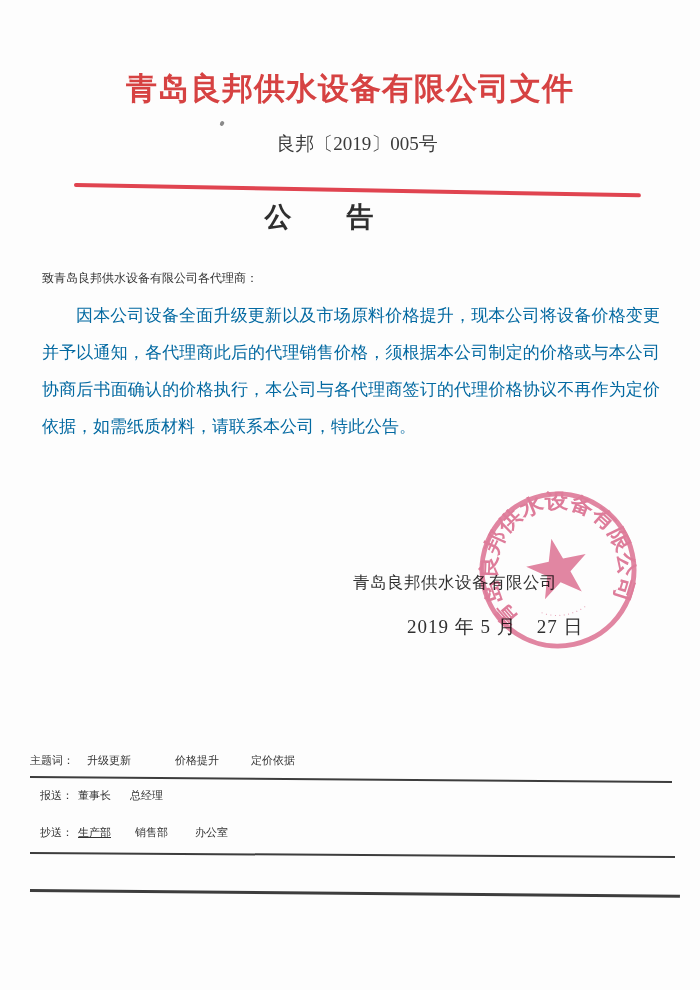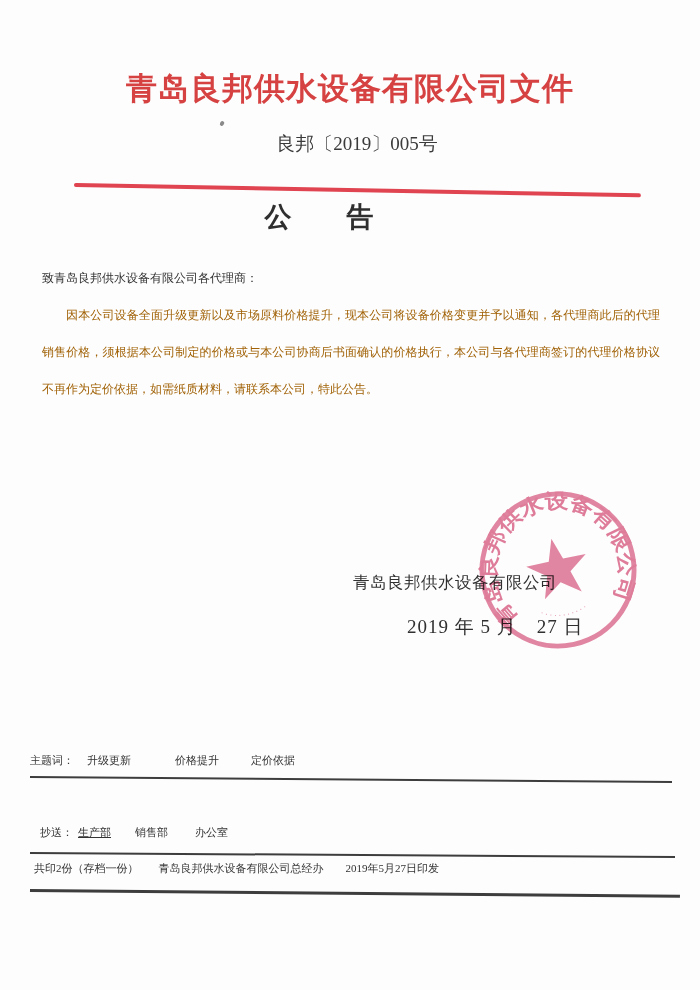--- a/index.html
+++ b/index.html
@@ -62,26 +62,26 @@
     position: absolute;
     left: 42px; top: 270px;
     font-size: 12px;
     color: #323232;
   }
   .body-para {
     position: absolute;
     left: 42px; top: 297px;
     width: 618px;
     margin: 0;
-    font-size: 12px;
+    font-size: 17px;
     line-height: 37px;
     text-align: justify;
     text-align-last: left;
     text-indent: 2em;
-    color: #a16207;
+    color: #0369a1;
   }
   
   .sig-company {
     position: absolute;
     left: 353px; top: 572px;
     font-size: 16.5px;
     letter-spacing: 0.5px;
     color: #303030;
   }
   .sig-date {
@@ -163,24 +163,24 @@
         <textPath href="#sealBottomArc" startOffset="4">···········</textPath>
       </text>
     </svg>
   </div>
 
   <div class="f-row kw-row">
     <span class="kw-label">主题词：</span><span class="kw-1">升级更新</span><span class="kw-2">价格提升</span><span>定价依据</span>
   </div>
   <div class="black-rule rule-1"></div>
 
+  <div class="f-row submit-row">
+    <span class="lbl">报送：</span><span class="gap-19">董事长</span><span>总经理</span>
+  </div>
 
   <div class="f-row copy-row">
     <span class="lbl">抄送：</span><span class="gap-24">生产部</span><span class="gap-27">销售部</span><span>办公室</span>
   </div>
   <div class="black-rule rule-2"></div>
 
-  <div class="f-row print-row">
-    <span class="gap-20">共印2份（存档一份）</span><span class="gap-22">青岛良邦供水设备有限公司总经办</span><span>2019年5月27日印发</span>
-  </div>
   <div class="black-rule rule-3"></div>
 
 </div>
 
 </body></html>

